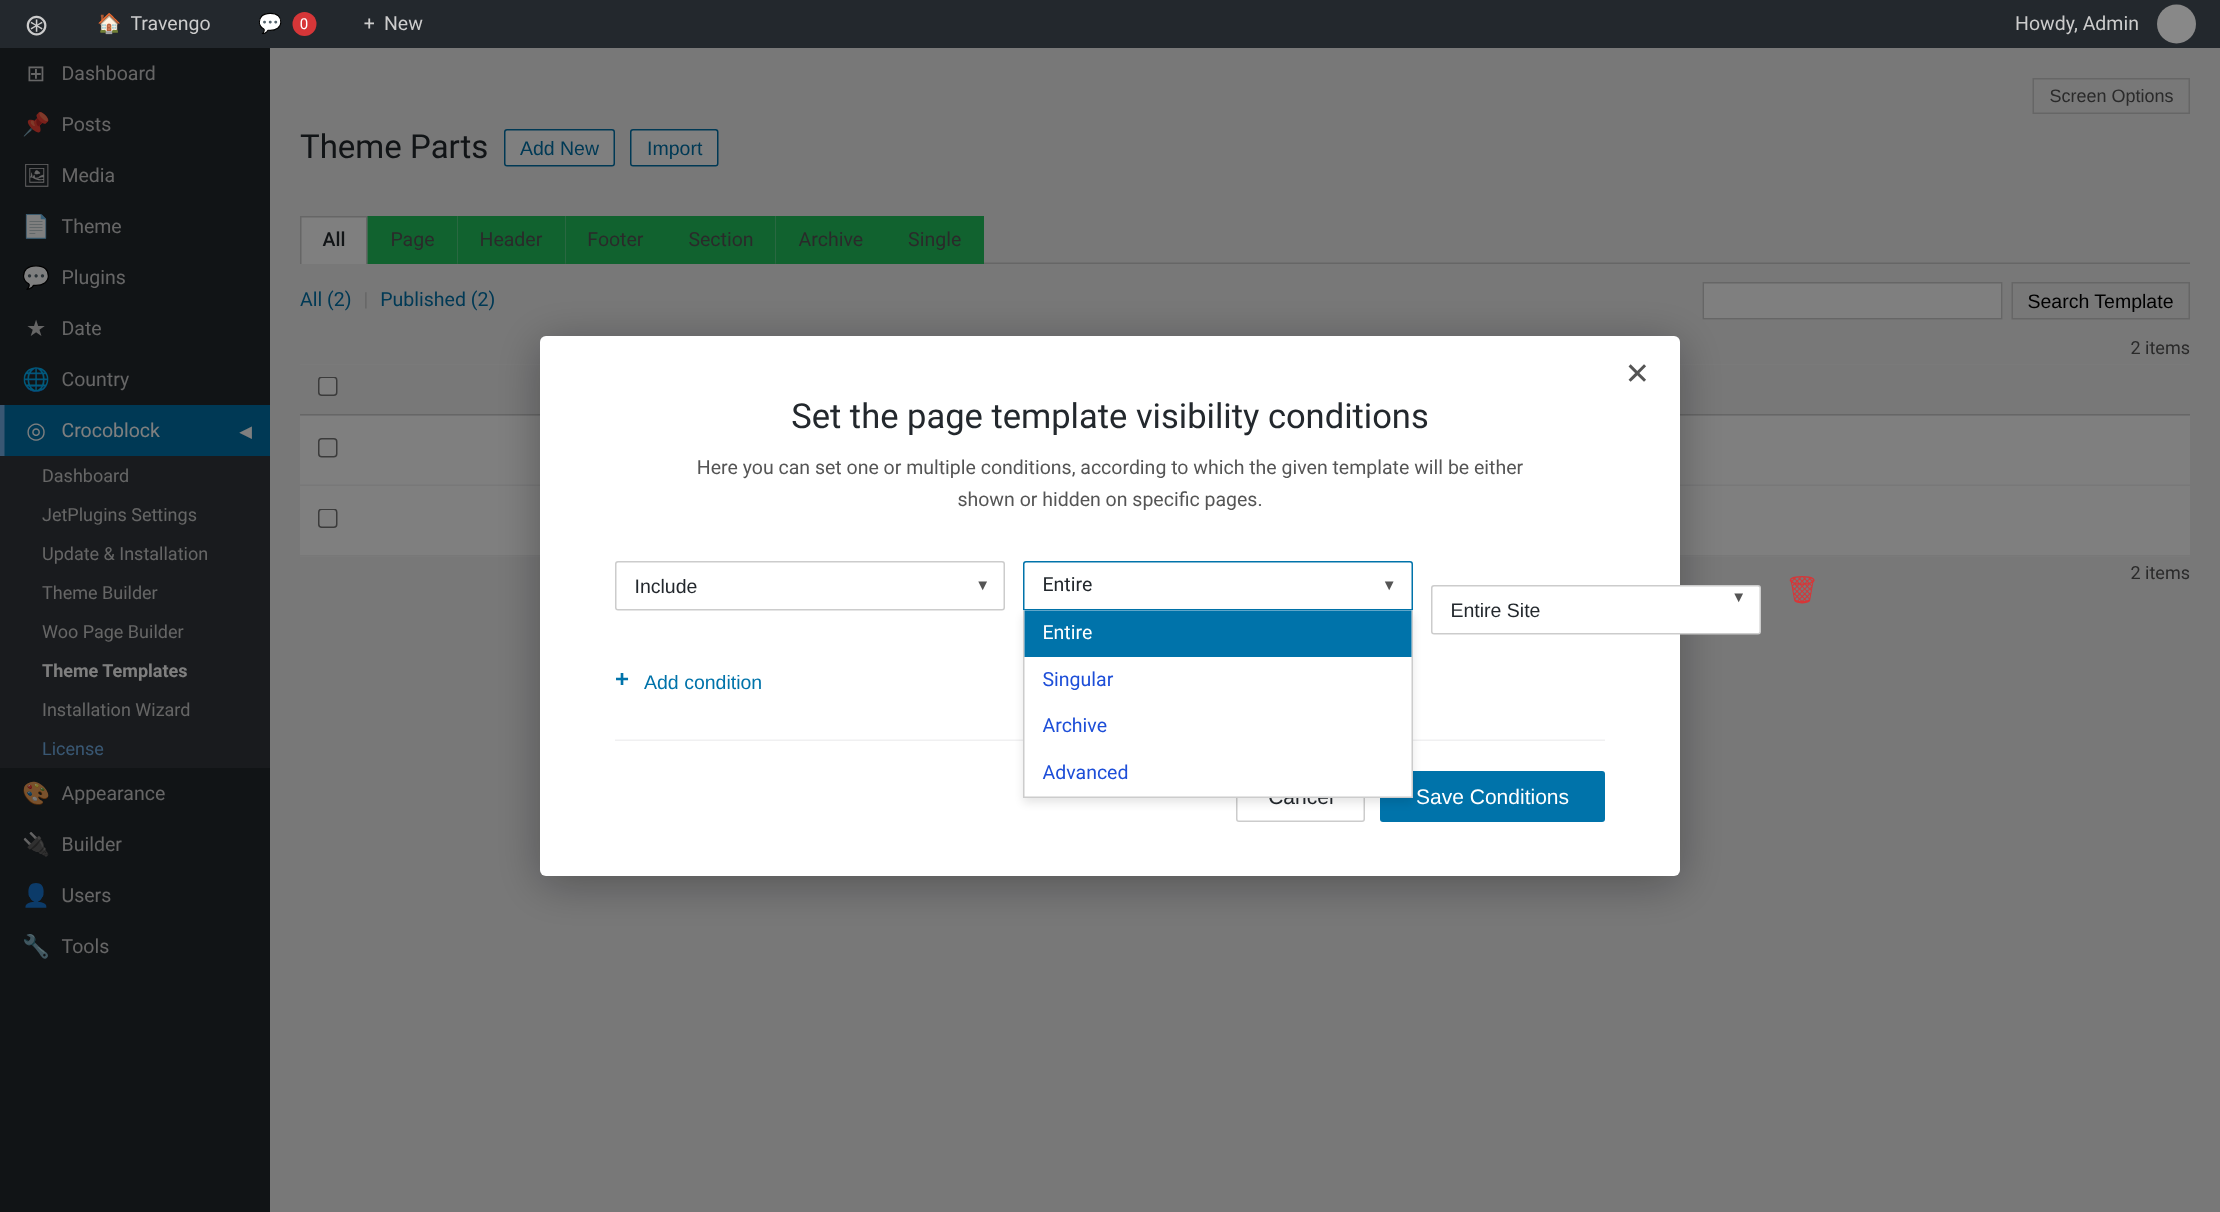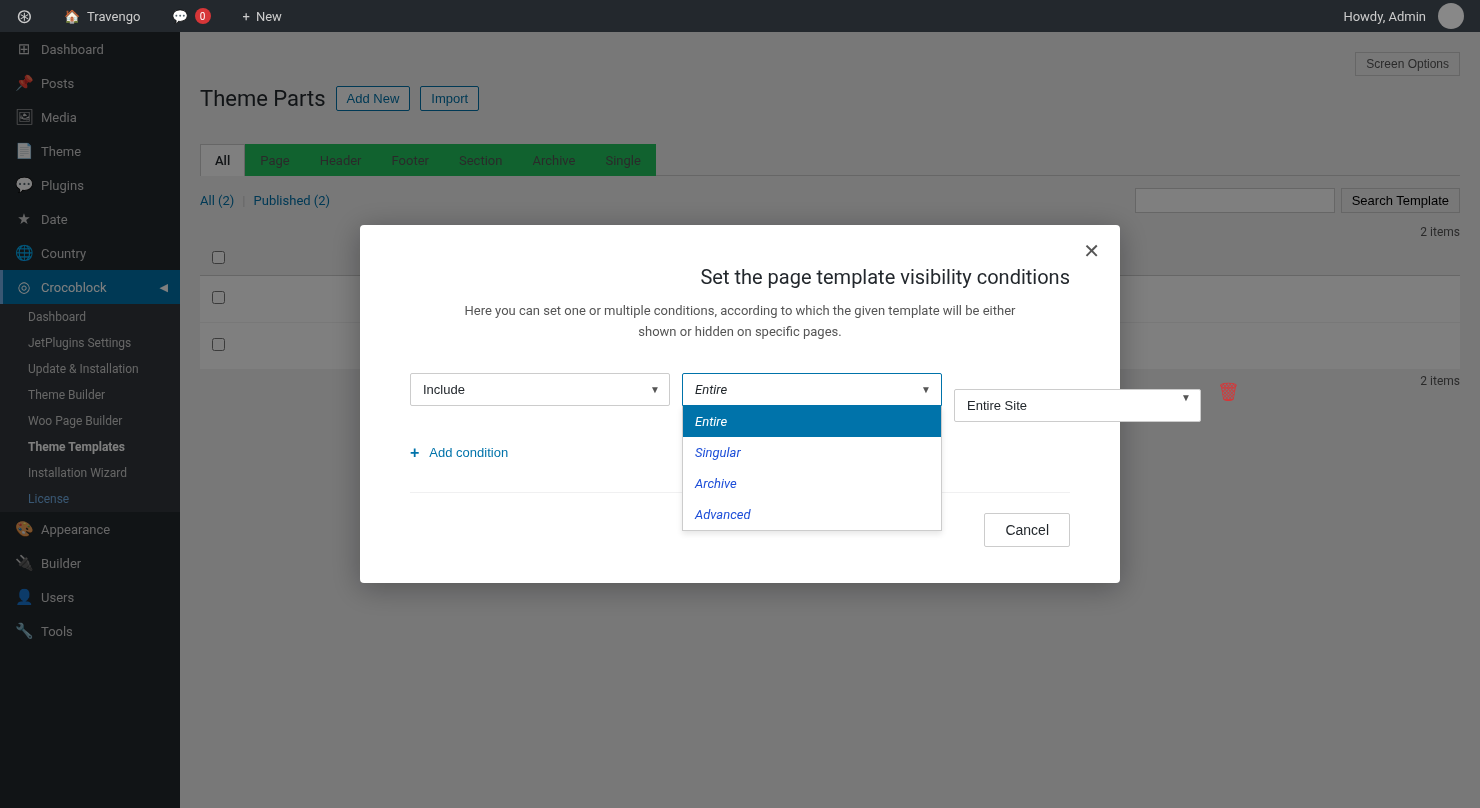--- a/index.html
+++ b/index.html
@@ -150,23 +150,23 @@
       position: absolute;
       top: 16px; right: 20px;
       font-size: 20px;
       color: #555;
       cursor: pointer;
       background: none;
       border: none;
       line-height: 1;
     }
     .modal-title {
-      font-size: 20px;
+      font-size: 23px;
       font-weight: 400;
-      text-align: right;
+      text-align: center;
       color: #23282d;
       margin-bottom: 12px;
     }
     .modal-subtitle {
       font-size: 13px;
       color: #555;
       text-align: center;
       line-height: 1.6;
       margin-bottom: 30px;
     }
@@ -194,21 +194,21 @@
       position: absolute;
       right: 10px;
       top: 50%;
       transform: translateY(-50%);
       pointer-events: none;
       color: #555;
       font-size: 10px;
     }
     .select-include { width: 260px; }
     .select-type { width: 260px; }
-    .select-site { width: 247px; margin-top: 16px; }
+    .select-site { width: 220px; margin-top: 16px; }
 
     
     .dropdown-open {
       position: relative;
     }
     .dropdown-open .condition-select {
       border-bottom-left-radius: 0;
       border-bottom-right-radius: 0;
       border-bottom-color: transparent;
     }
@@ -474,21 +474,21 @@
     <div class="condition-row">
 
       <div class="select-wrap">
         <select class="condition-select select-include">
           <option>Include</option>
           <option>Exclude</option>
         </select>
         <span class="select-caret">▼</span>
       </div>
 
-      <div class="select-wrap dropdown-open" style="position:relative;z-index:300;font-style:italic;">
+      <div class="select-wrap dropdown-open" style="position:relative;z-index:300;">
         <div class="condition-select select-type" style="display:flex;align-items:center;justify-content:space-between;border:1px solid #0073aa;padding:8px 32px 8px 12px;background:#fff;cursor:pointer;border-radius:2px 2px 0 0;position:relative;">
           <span>Entire</span>
           <span style="position:absolute;right:10px;top:50%;transform:translateY(-50%);font-size:10px;color:#555;">▼</span>
         </div>
         <div class="dropdown-list">
           <div class="dropdown-list-item selected">Entire</div>
           <div class="dropdown-list-item">Singular</div>
           <div class="dropdown-list-item">Archive</div>
           <div class="dropdown-list-item">Advanced</div>
         </div>
@@ -506,15 +506,16 @@
       </button>
     </div>
 
     <button class="add-condition-btn">
       <span style="font-size:16px;font-weight:bold;">+</span>
       <span style="margin-left:4px;">Add condition</span>
     </button>
 
     <div class="modal-footer">
       <button class="btn-cancel">Cancel</button>
+      <button class="btn-save">Save Conditions</button>
     </div>
   </div>
 </div>
 
 </body></html>

